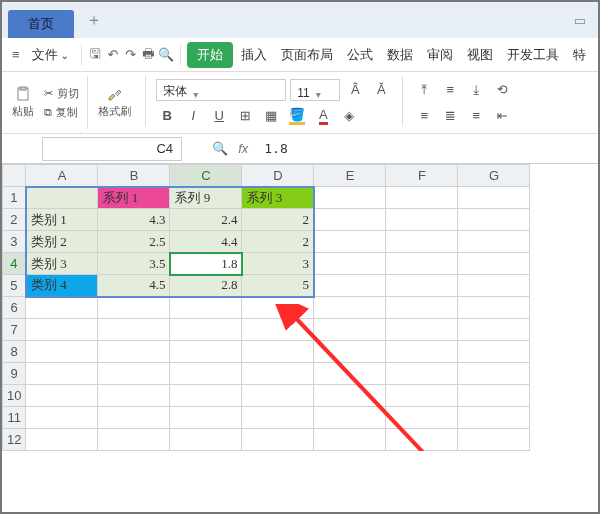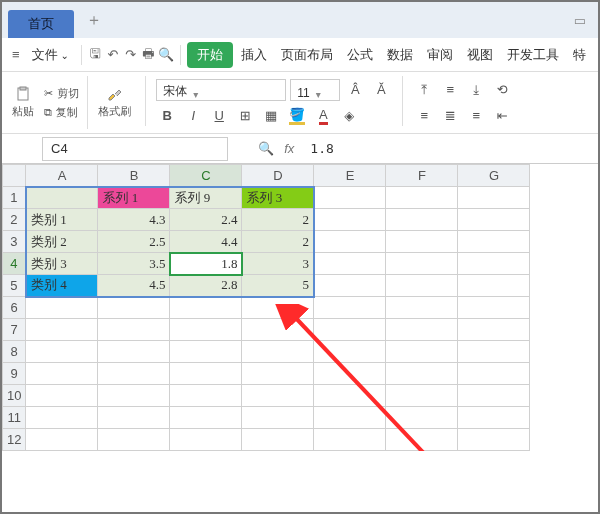--- a/index.html
+++ b/index.html
@@ -25,21 +25,21 @@
 .toolbar{display:flex;align-items:stretch;height:62px;border-bottom:1px solid #ddd;padding:4px 6px;gap:6px}
 .bgroup{display:flex;flex-direction:column;align-items:center;justify-content:center;gap:2px;padding:0 4px}
 .bgroup .lbl{font-size:11px;color:#555}
 .mini{font-size:11px;color:#555;display:flex;align-items:center;gap:4px;cursor:pointer}
 .fontrow{display:flex;gap:4px;align-items:center}
 .sel{border:1px solid #ccc;height:22px;padding:0 6px;display:flex;align-items:flex-end;gap:6px;background:#fff;font-size:12px;cursor:pointer}
 .sel .arw{color:#888;font-size:10px}
 .fmtbtn{width:22px;height:22px;display:flex;align-items:center;justify-content:center;cursor:pointer;color:#555;border:1px solid transparent;font-size:13px}
 
 .fbar{display:flex;align-items:center;height:30px;border-bottom:1px solid #ccc}
-.namebox{width:186px;height:24px;margin:0 30px 0 40px;border:1px solid #ccc;display:flex;align-items:center;padding:0 8px;font-size:13px;justify-content:flex-start}
+.namebox{width:140px;height:24px;margin:0 30px 0 40px;border:1px solid #ccc;display:flex;align-items:center;padding:0 8px;font-size:13px;justify-content:flex-end}
 .fx{display:flex;align-items:center;gap:10px;color:#777}
 .fx .val{color:#333;font-family:Consolas,monospace;margin-left:6px}
 
 .sheet{position:relative;overflow:hidden}
 table.grid{border-collapse:collapse;table-layout:fixed}
 .grid th,.grid td{border:1px solid #d0d0d0;height:22px;font-size:13px;font-family:"SimSun",serif;padding:0 4px;background:#fff}
 .grid .colh{background:#eef1f4;text-align:center;font-weight:normal;font-family:sans-serif;color:#555}
 .grid .rowh{background:#eef1f4;text-align:center;width:22px;font-weight:normal;font-family:sans-serif;color:#555}
 .grid .corner{background:#eef1f4;width:22px}
 .grid .rowh.act,.grid .colh.act{background:#d8e4d8;color:#2a7a2a}

